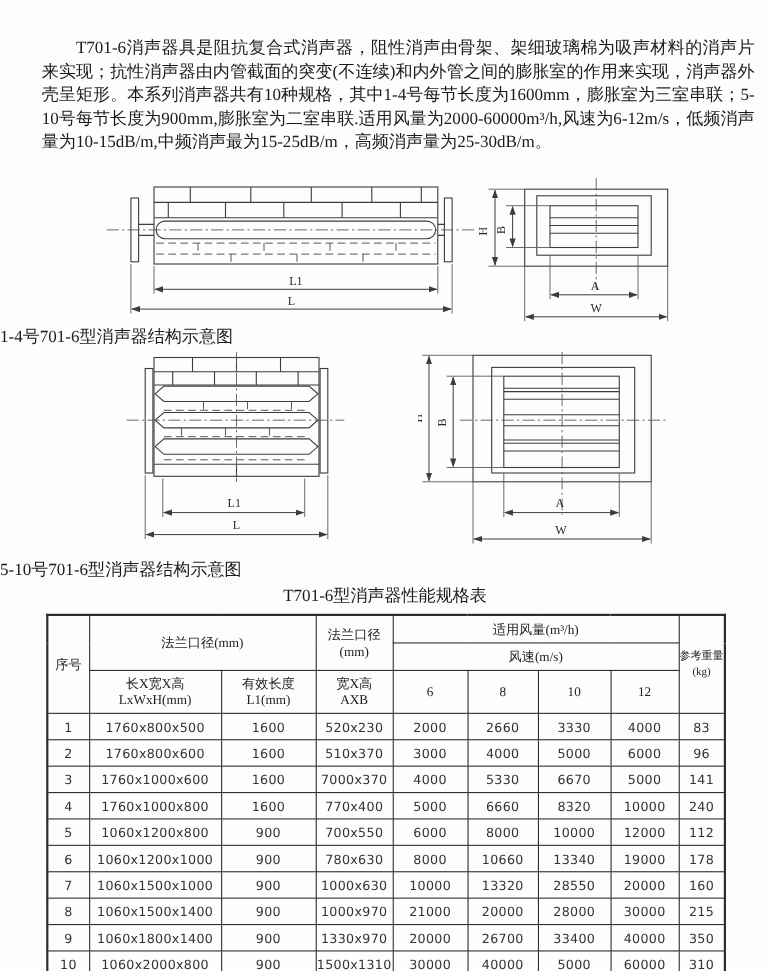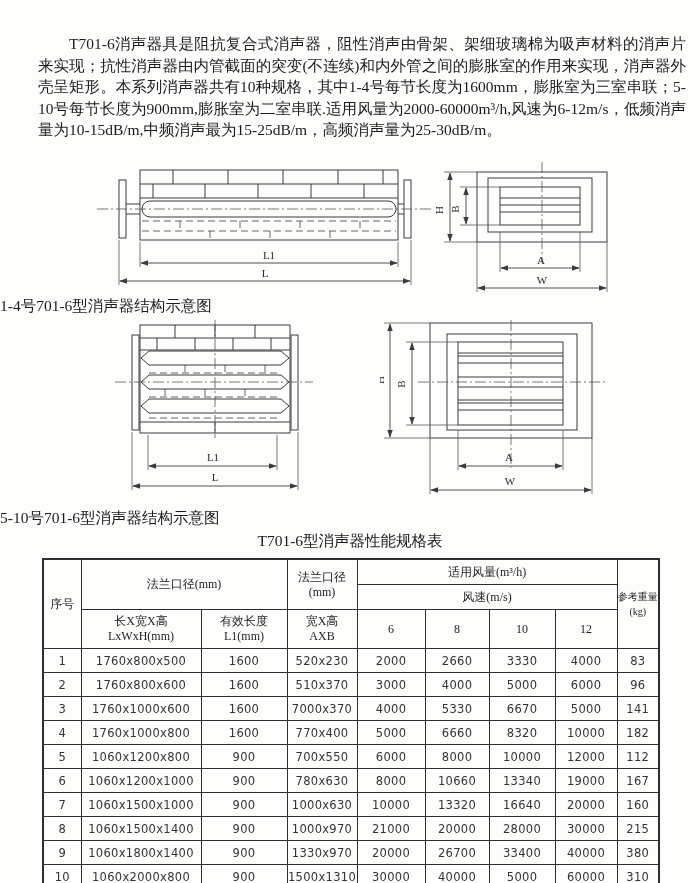--- a/index.html
+++ b/index.html
@@ -328,21 +328,21 @@
         </tr>
         <tr>
           <td>4</td>
           <td>1760x1000x800</td>
           <td>1600</td>
           <td>770x400</td>
           <td>5000</td>
           <td>6660</td>
           <td>8320</td>
           <td>10000</td>
-          <td>182</td>
+          <td>240</td>
         </tr>
         <tr>
           <td>5</td>
           <td>1060x1200x800</td>
           <td>900</td>
           <td>700x550</td>
           <td>6000</td>
           <td>8000</td>
           <td>10000</td>
           <td>12000</td>
@@ -350,30 +350,30 @@
         </tr>
         <tr>
           <td>6</td>
           <td>1060x1200x1000</td>
           <td>900</td>
           <td>780x630</td>
           <td>8000</td>
           <td>10660</td>
           <td>13340</td>
           <td>19000</td>
-          <td>167</td>
+          <td>178</td>
         </tr>
         <tr>
           <td>7</td>
           <td>1060x1500x1000</td>
           <td>900</td>
           <td>1000x630</td>
           <td>10000</td>
           <td>13320</td>
-          <td>16640</td>
+          <td>28550</td>
           <td>20000</td>
           <td>160</td>
         </tr>
         <tr>
           <td>8</td>
           <td>1060x1500x1400</td>
           <td>900</td>
           <td>1000x970</td>
           <td>21000</td>
           <td>20000</td>
@@ -383,21 +383,21 @@
         </tr>
         <tr>
           <td>9</td>
           <td>1060x1800x1400</td>
           <td>900</td>
           <td>1330x970</td>
           <td>20000</td>
           <td>26700</td>
           <td>33400</td>
           <td>40000</td>
-          <td>380</td>
+          <td>350</td>
         </tr>
         <tr>
           <td>10</td>
           <td>1060x2000x800</td>
           <td>900</td>
           <td>1500x1310</td>
           <td>30000</td>
           <td>40000</td>
           <td>5000</td>
           <td>60000</td>

